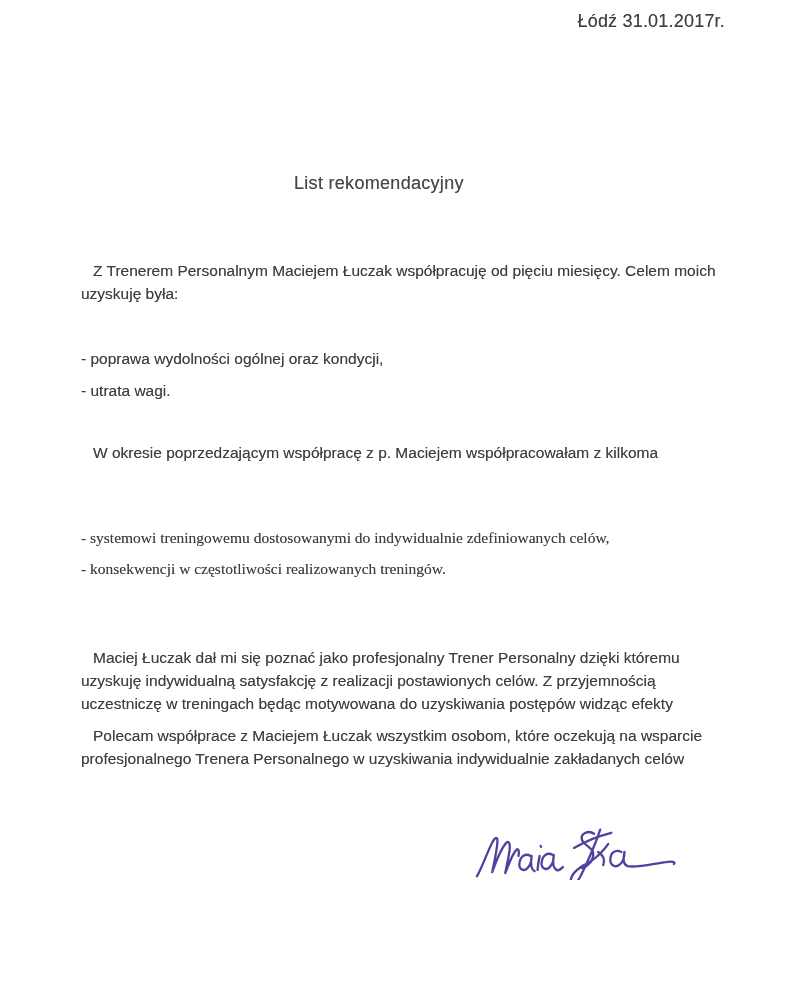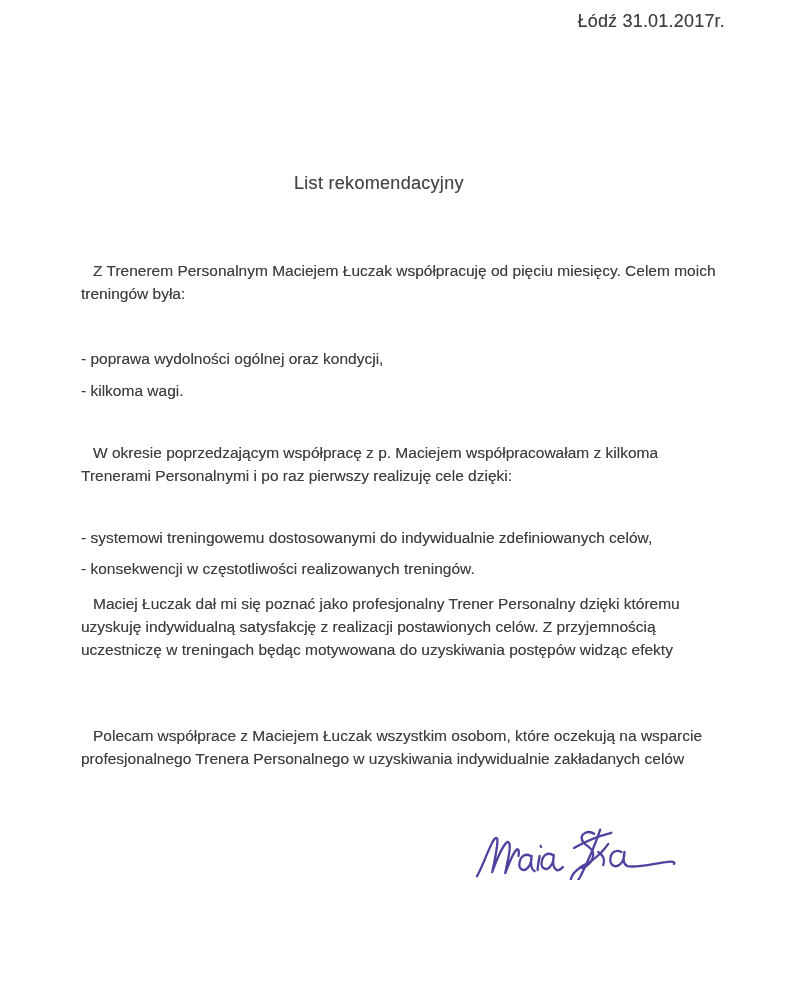--- a/index.html
+++ b/index.html
@@ -51,22 +51,22 @@
     padding-left: 12px;
   }
   .list-line {
     white-space: nowrap;
   }
   .gap9  { margin-bottom: 9px; }
   .gap8  { margin-bottom: 8px; }
   #p-intro        { top: 259px; }
   #list-goals     { top: 347px; }
   #p-background   { top: 441px; }
-  #list-reasons   { top: 526px; }
-  #p-experience   { top: 592px; }
+  #list-reasons   { top: 526px; font-family: Liberation Serif, serif; }
+  #p-experience   { top: 646px; }
   #p-recommend    { top: 724px; }
   #signature-block {
     position: absolute;
     left: 472px;
     top: 820px;
     width: 230px;
     height: 110px;
   }
   #signature-svg {
     position: absolute;
@@ -87,31 +87,30 @@
 <body>
 
 <div id="page">
 
   <div id="dateline" class="scan-text">Łódź 31.01.2017r.</div>
 
   <div id="doc-title" class="scan-text">List rekomendacyjny</div>
 
   <div id="p-intro" class="para scan-text">
     <div class="line indent">Z Trenerem Personalnym Maciejem Łuczak współpracuję od pięciu miesięcy. Celem moich</div>
-    <div class="line">treningów była:</div>
+    <div class="line">uzyskuję była:</div>
   </div>
 
   <div id="list-goals" class="para scan-text">
     <div class="list-line gap9">- poprawa wydolności ogólnej oraz kondycji,</div>
-    <div class="list-line">- kilkoma wagi.</div>
+    <div class="list-line">- utrata wagi.</div>
   </div>
 
   <div id="p-background" class="para scan-text">
     <div class="line indent">W okresie poprzedzającym współpracę z p. Maciejem współpracowałam z kilkoma</div>
-    <div class="line">Trenerami Personalnymi i po raz pierwszy realizuję cele dzięki:</div>
   </div>
 
   <div id="list-reasons" class="para scan-text">
     <div class="list-line gap8">- systemowi treningowemu dostosowanymi do indywidualnie zdefiniowanych celów,</div>
     <div class="list-line">- konsekwencji w częstotliwości realizowanych treningów.</div>
   </div>
 
   <div id="p-experience" class="para scan-text">
     <div class="line indent">Maciej Łuczak dał mi się poznać jako profesjonalny Trener Personalny dzięki któremu</div>
     <div class="line">uzyskuję indywidualną satysfakcję z realizacji postawionych celów. Z przyjemnością</div>

